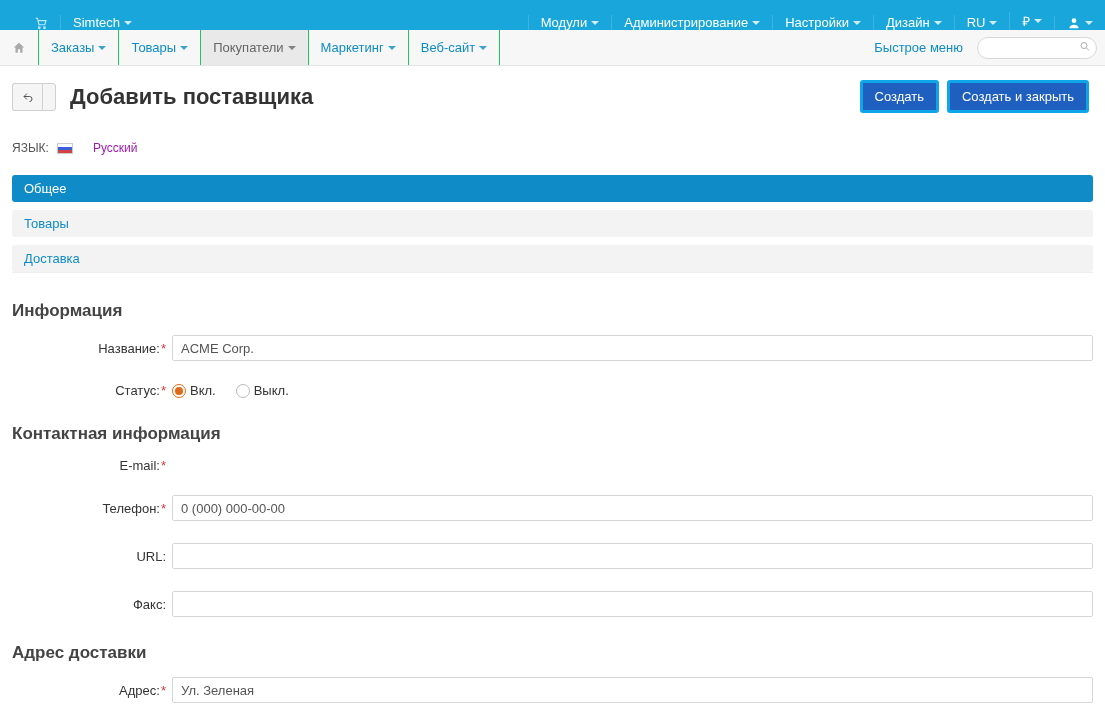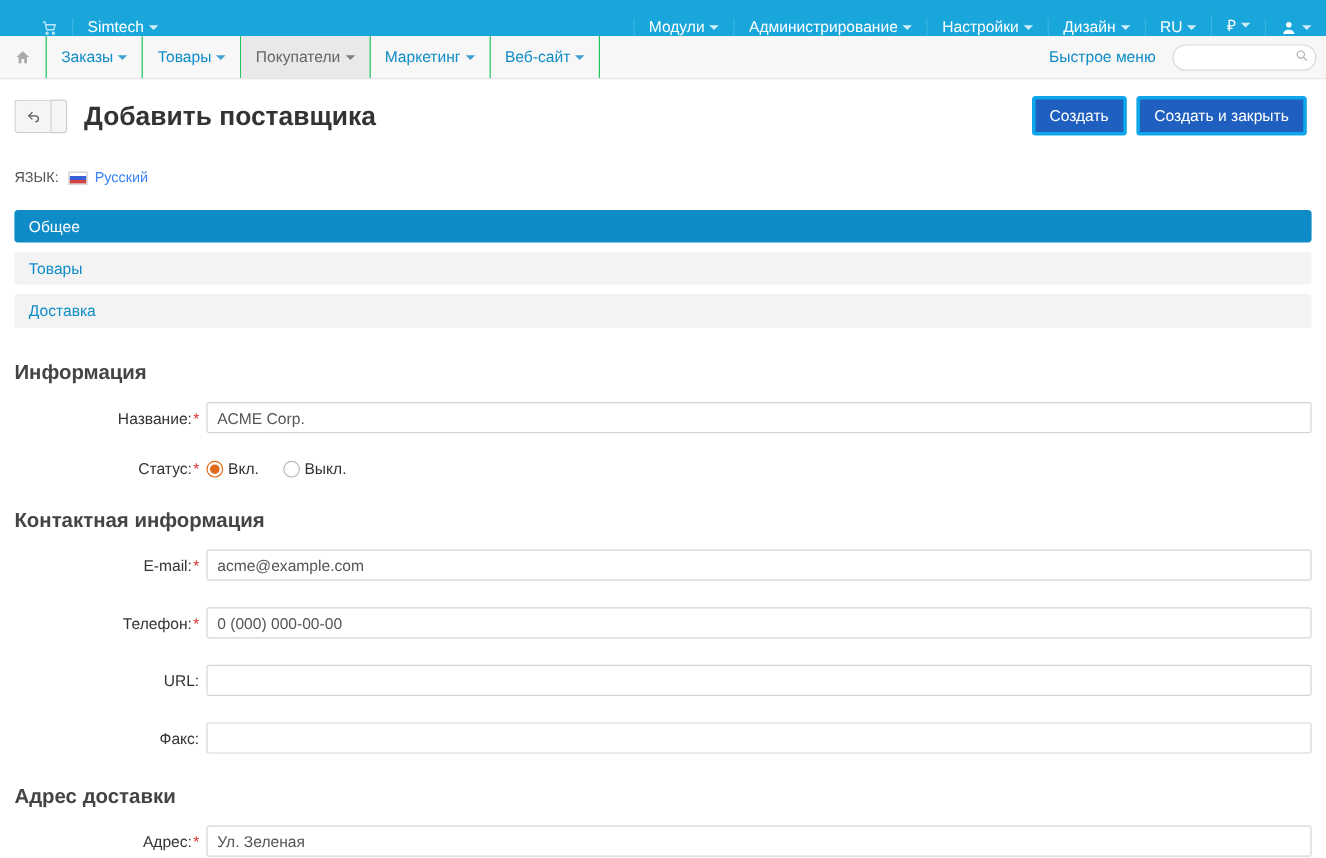--- a/index.html
+++ b/index.html
@@ -35,21 +35,21 @@
   .backdd { width:14px; border-radius:0 3px 3px 0; }
   .backdd .caret{ border-top-color:#555 }
   .page-title { font-size:22px; font-weight:bold; color:#333; }
   .titlebar .actions { margin-left:auto; display:flex; gap:8px; padding-right:4px;}
   .btn-primary { background:#1f5fbf; color:#fff; border:3px solid #0ea5e9; padding:6px 12px; border-radius:3px; cursor:pointer; font-size:13px; }
 
   .content { padding: 8px 12px 20px 12px; }
 
   .langrow { padding: 14px 0 20px 0; font-size:12px; display:flex; align-items:center; gap:8px;}
   .langrow .ll { color:#555; text-transform:uppercase; }
-  .langrow .lv { color:#3b82f6; cursor:pointer; display:flex; align-items:center; gap:6px}
+  .langrow .lv { color:#a21caf; cursor:pointer; display:flex; align-items:center; gap:20px}
   .flag { width:16px; height:11px; display:inline-block; background:linear-gradient(to bottom,#fff 0 33%,#3a5fd9 33% 66%,#d34242 66% 100%); border:1px solid #ccc;}
 
   .tabs { display:flex; gap:8px; border-bottom:1px solid #eee; padding-bottom:0; margin-bottom:28px;flex-direction:column;}
   .tab { padding:6px 12px; border-radius:3px; color:#0f8cc7; cursor:pointer; font-size:13px; background:#f3f3f3;}
   .tab.active { background:#0f8cc7; color:#fff; }
 
   .section-h { font-size:17px; font-weight:bold; color:#444; margin: 26px 0 14px 0; }
   .section-h:first-of-type{ margin-top:10px }
 
   .frow { display:flex; align-items:center; margin-bottom:22px; }
@@ -208,21 +208,20 @@
             <span>Выкл.</span>
           </label>
       </div>
     </div>
   </div>
 
   <div class="section-h">Контактная информация</div>
 
   <div class="frow">
     <div class="flabel"><span>E-mail:</span><span class="req">*</span></div>
-    <div class="finput"><input type="text" value="acme@example.com" style=""></div>
   </div>
   <div class="frow">
     <div class="flabel"><span>Телефон:</span><span class="req">*</span></div>
     <div class="finput"><input type="text" value="0 (000) 000-00-00" style=""></div>
   </div>
   <div class="frow">
     <div class="flabel"><span>URL:</span></div>
     <div class="finput"><input type="text" value="" style=""></div>
   </div>
   <div class="frow">

